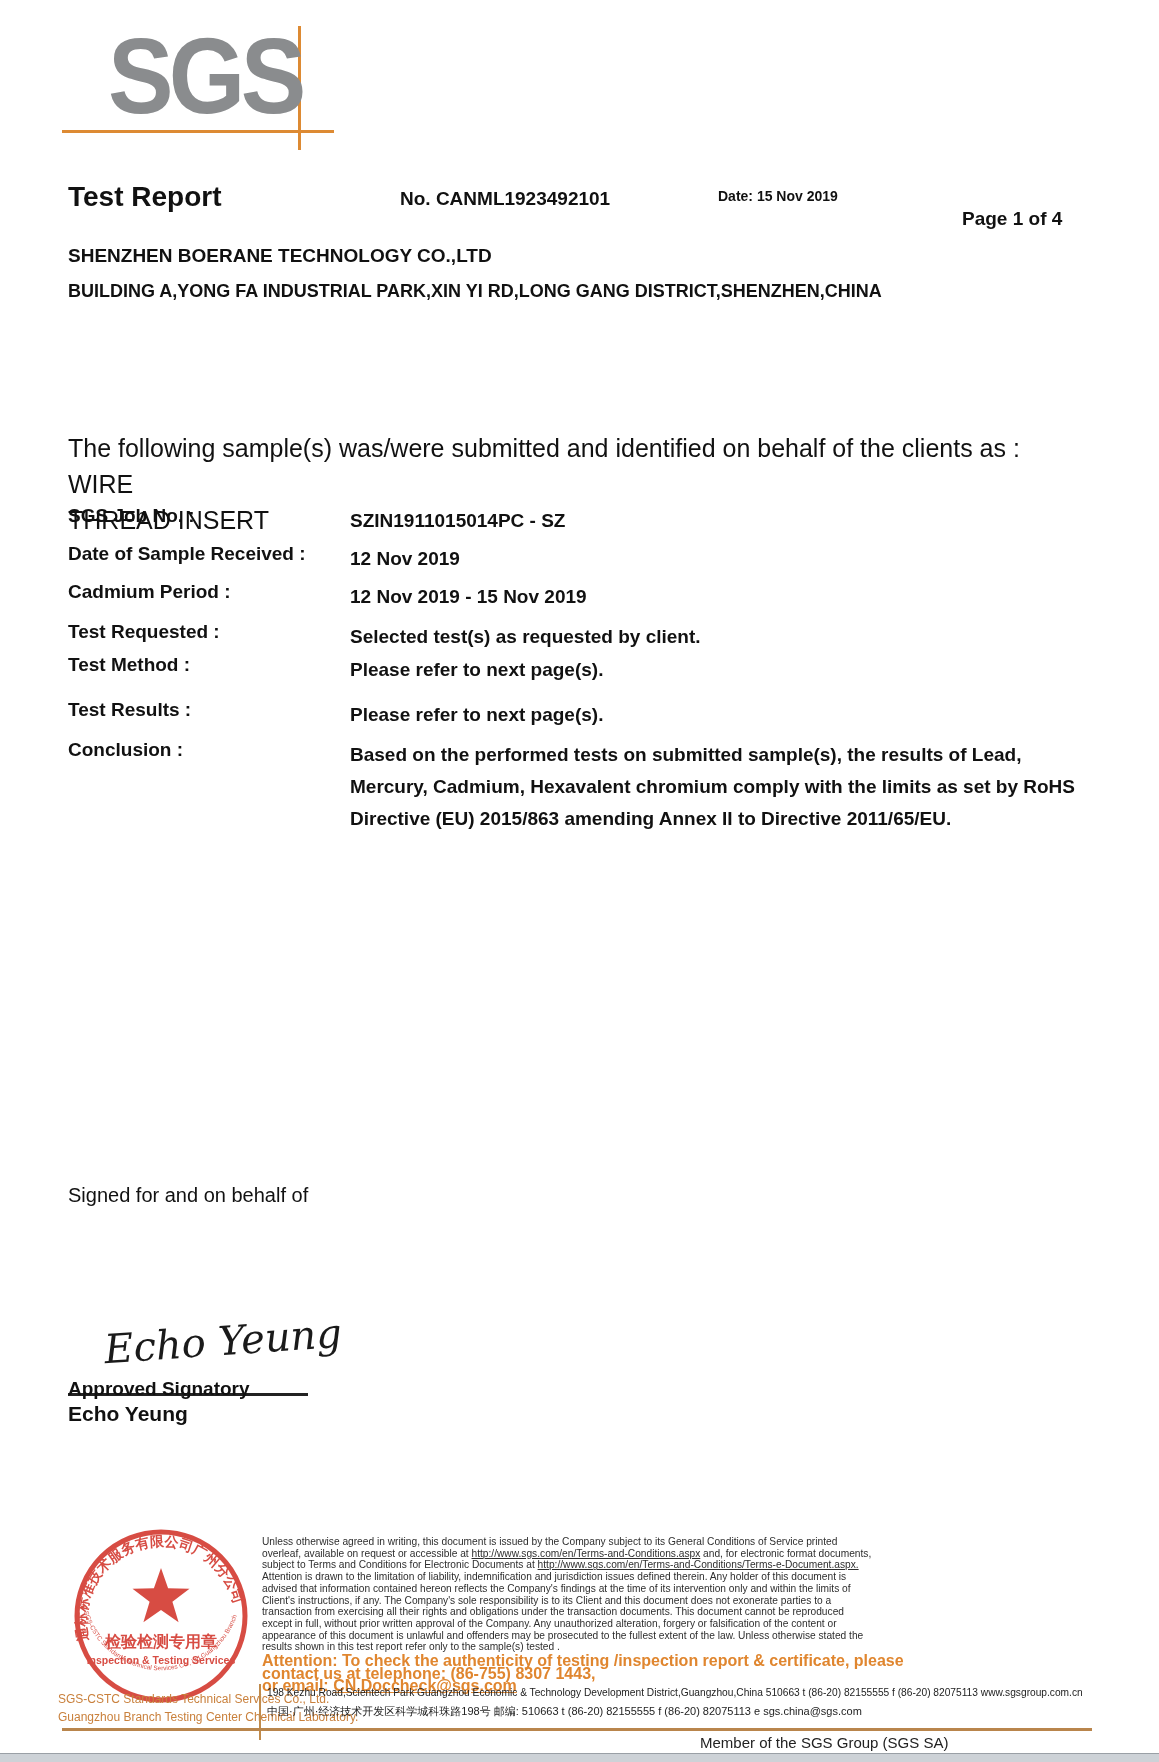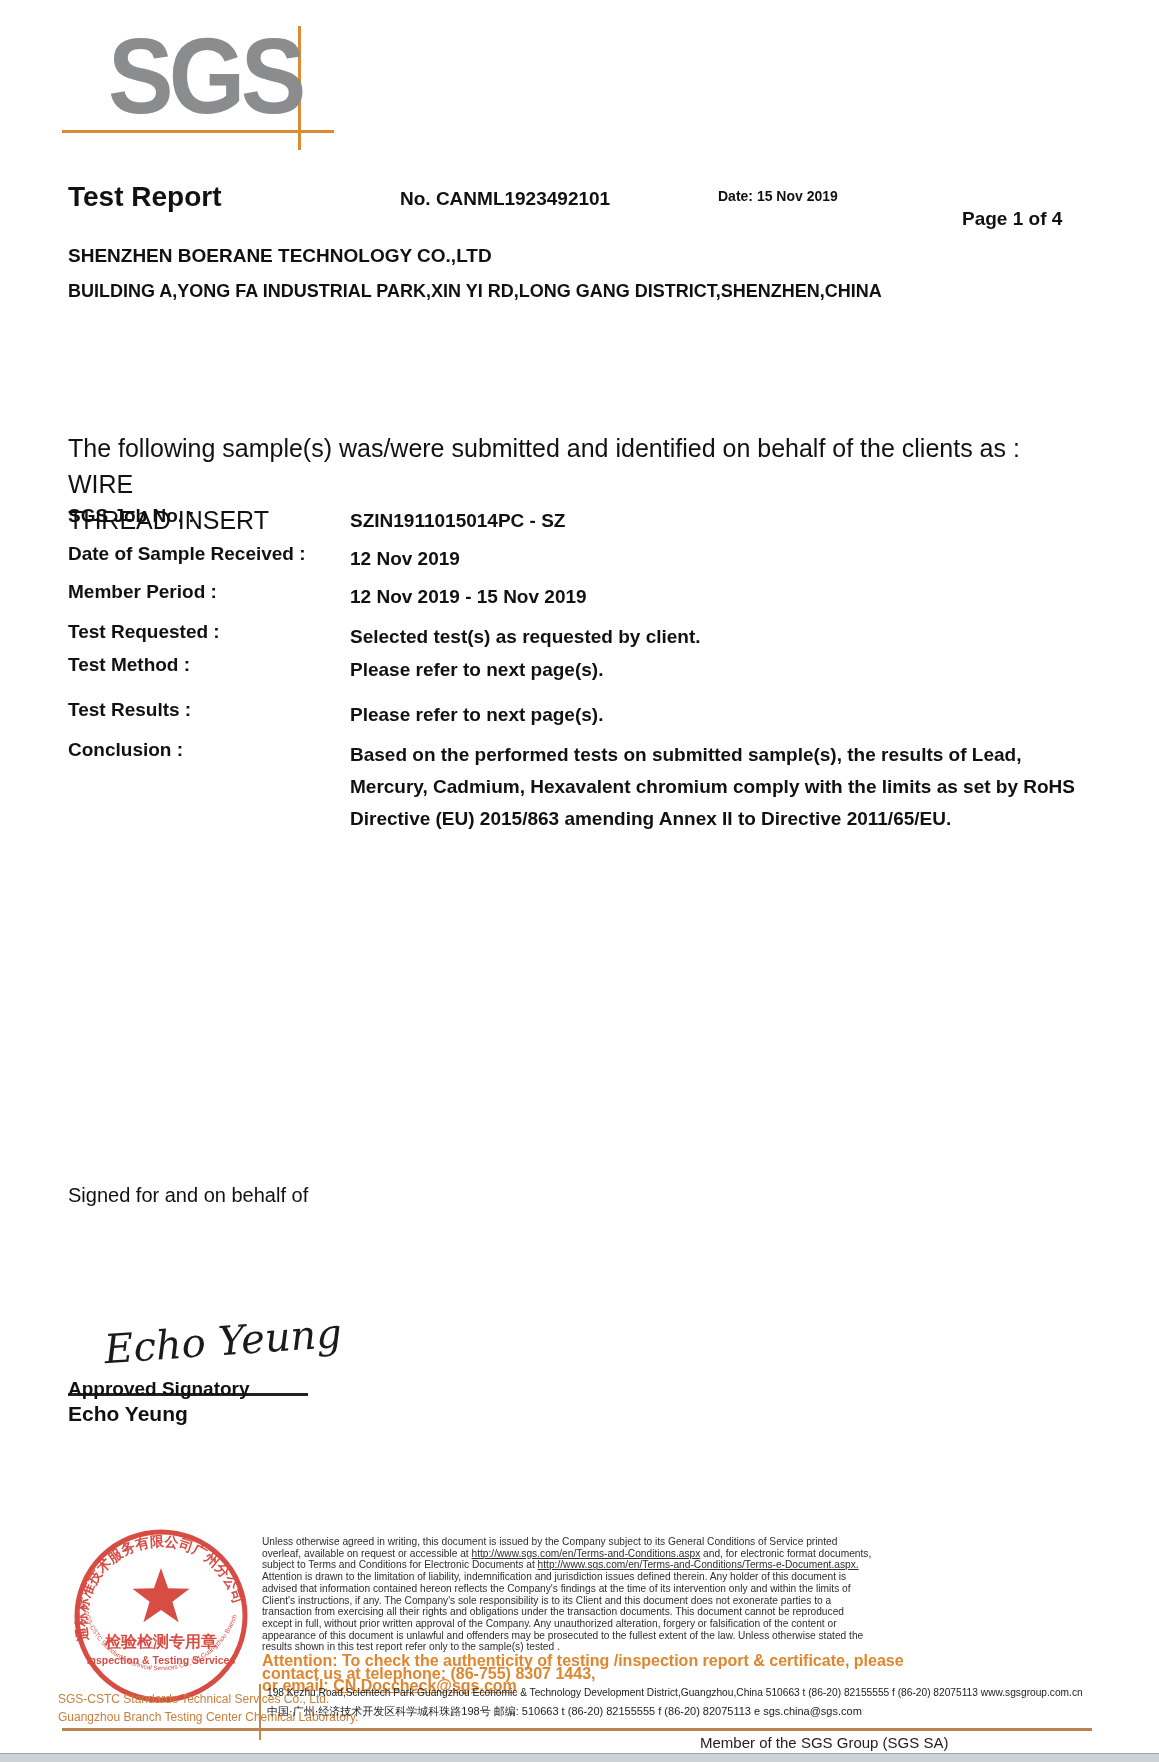--- a/index.html
+++ b/index.html
@@ -83,21 +83,21 @@
 
   <div class="kv r1">
     <span class="lbl">SGS Job No. :</span>
     <span class="val">SZIN1911015014PC - SZ</span>
   </div>
   <div class="kv r2">
     <span class="lbl">Date of Sample Received :</span>
     <span class="val">12 Nov 2019</span>
   </div>
   <div class="kv r3">
-    <span class="lbl">Member Period :</span>
+    <span class="lbl">Cadmium Period :</span>
     <span class="val">12 Nov 2019 - 15 Nov 2019</span>
   </div>
   <div class="kv r4">
     <span class="lbl">Test Requested :</span>
     <span class="val">Selected test(s) as requested by client.</span>
   </div>
   <div class="kv r5">
     <span class="lbl">Test Method :</span>
     <span class="val">Please refer to next page(s).</span>
   </div>

